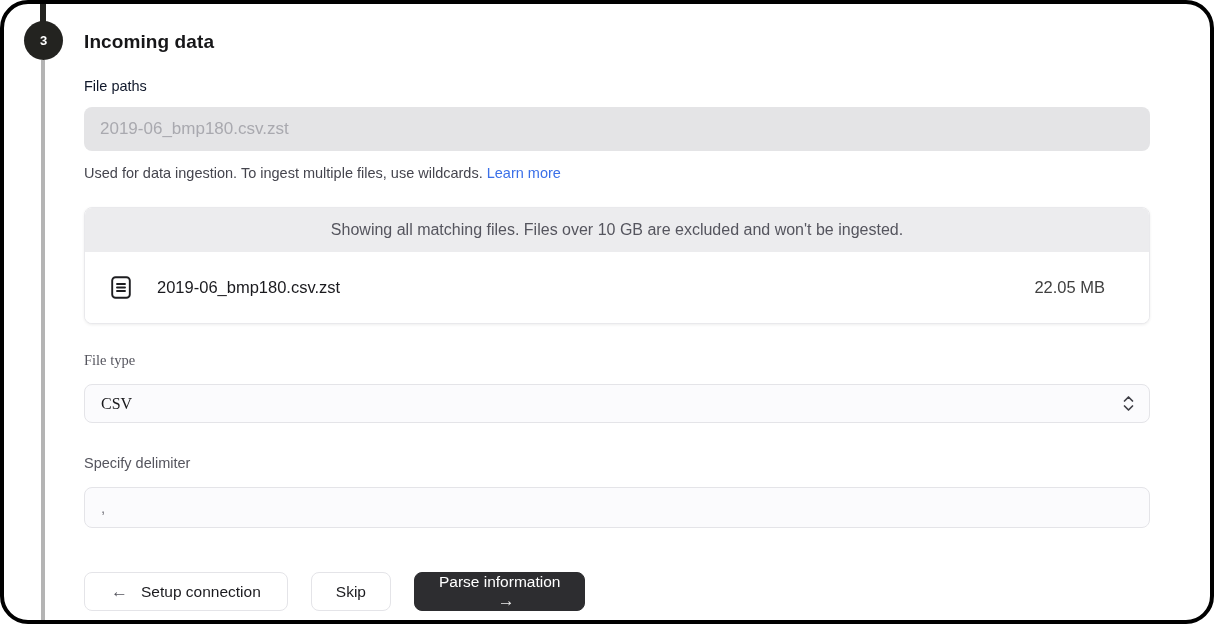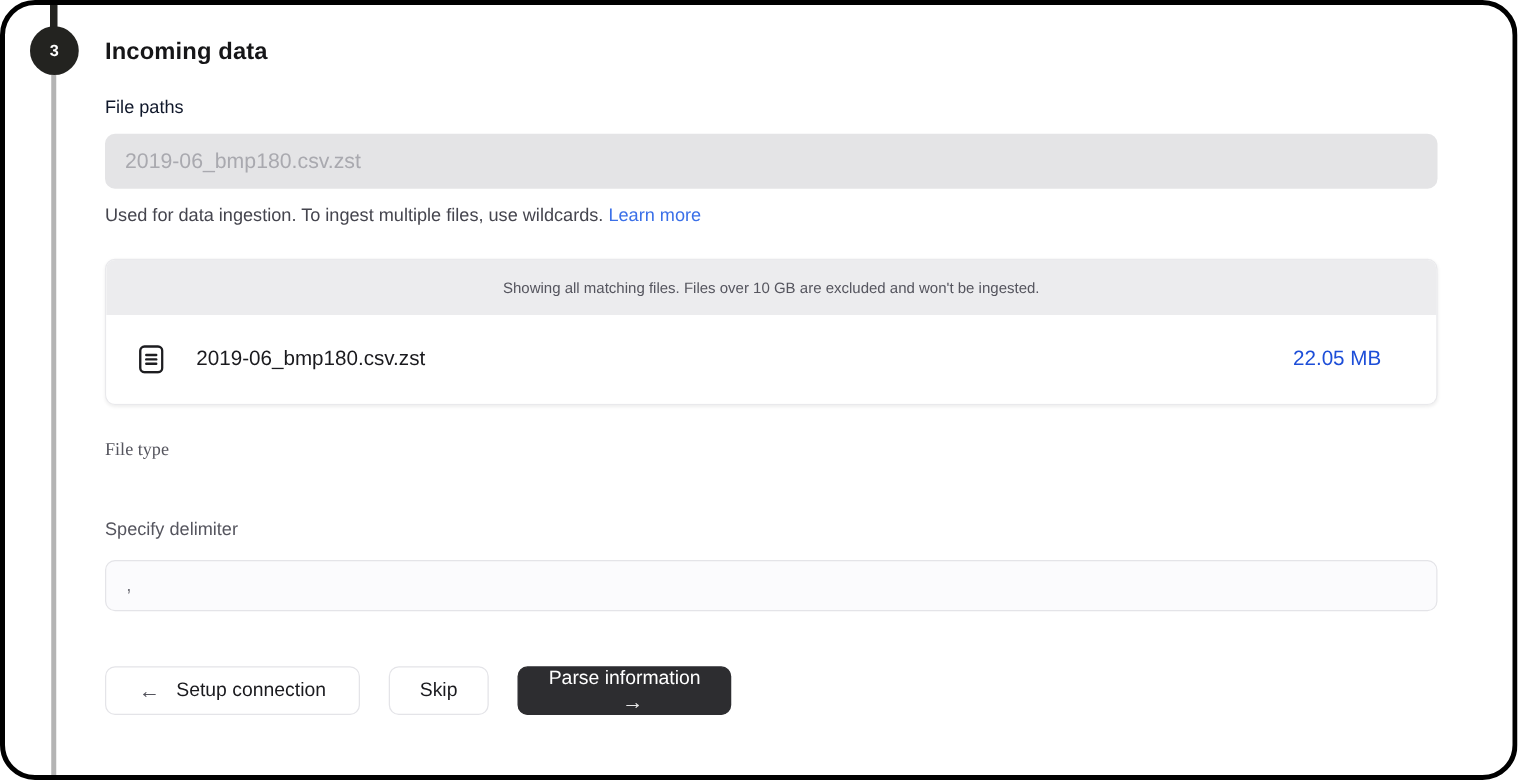--- a/index.html
+++ b/index.html
@@ -60,33 +60,33 @@
   
   .files-card {
     margin-top: 25px; border-radius: 8px;
     border: 1px solid #e9e9ec;
     box-shadow: 0 1px 3px rgba(0,0,0,.07);
     overflow: hidden; background: #ffffff;
   }
   .files-banner {
     height: 44px; background: #ececee;
     display: flex; align-items: center; justify-content: center;
-    font-size: 12px; color: #55555e;
+    font-size: 16px; color: #55555e;
   }
   .file-row {
     height: 71px; background: #ffffff;
     display: flex; align-items: center;
     padding: 0 44px 0 26px;
   }
   .file-icon { width: 20px; height: 23px; flex: 0 0 auto; color: #1d1d20; }
   .file-name {
     margin-left: 26px; font-size: 16.5px; font-weight: 500; color: #1a1a1e;
   }
   .file-size {
-    margin-left: auto; font-size: 16.5px; color: #1d4ed8;
+    margin-left: auto; font-size: 16.5px; color: #404040;
   }
   
   .fields-row { display: flex; gap: 16px; margin-top: 28px; font-family: Liberation Serif, serif; }
   .fields-col { flex: 1 1 0; min-width: 0; }
   .select-box {
     height: 39px; background: #fbfbfd; border: 1px solid #e4e4e8;
     border-radius: 8px; display: flex; align-items: center;
     padding: 0 14px 0 16px; cursor: pointer;
   }
   .select-value { font-size: 16px; color: #19191c; }
@@ -155,20 +155,29 @@
         </span>
         <span class="file-name">2019-06_bmp180.csv.zst</span>
         <span class="file-size">22.05 MB</span>
       </div>
     </div>
 
     
     <div class="fields-row">
       <div class="fields-col">
         <label class="field-label">File type</label>
+        <div class="select-box">
+          <span class="select-value">CSV</span>
+          <span class="select-chevrons">
+            <svg width="13" height="17" viewBox="0 0 13 17" fill="none">
+              <path d="M2.5 6 L6.5 2 L10.5 6" stroke="#3f3f46" stroke-width="1.7" stroke-linecap="round" stroke-linejoin="round"></path>
+              <path d="M2.5 11 L6.5 15 L10.5 11" stroke="#3f3f46" stroke-width="1.7" stroke-linecap="round" stroke-linejoin="round"></path>
+            </svg>
+          </span>
+        </div>
       </div>
     </div>
 
     
     <label class="field-label delim-label">Specify delimiter</label>
     <input class="text-input input-normal" value="," style="">
 
     
     <div class="actions">
       <button class="btn btn-secondary">

